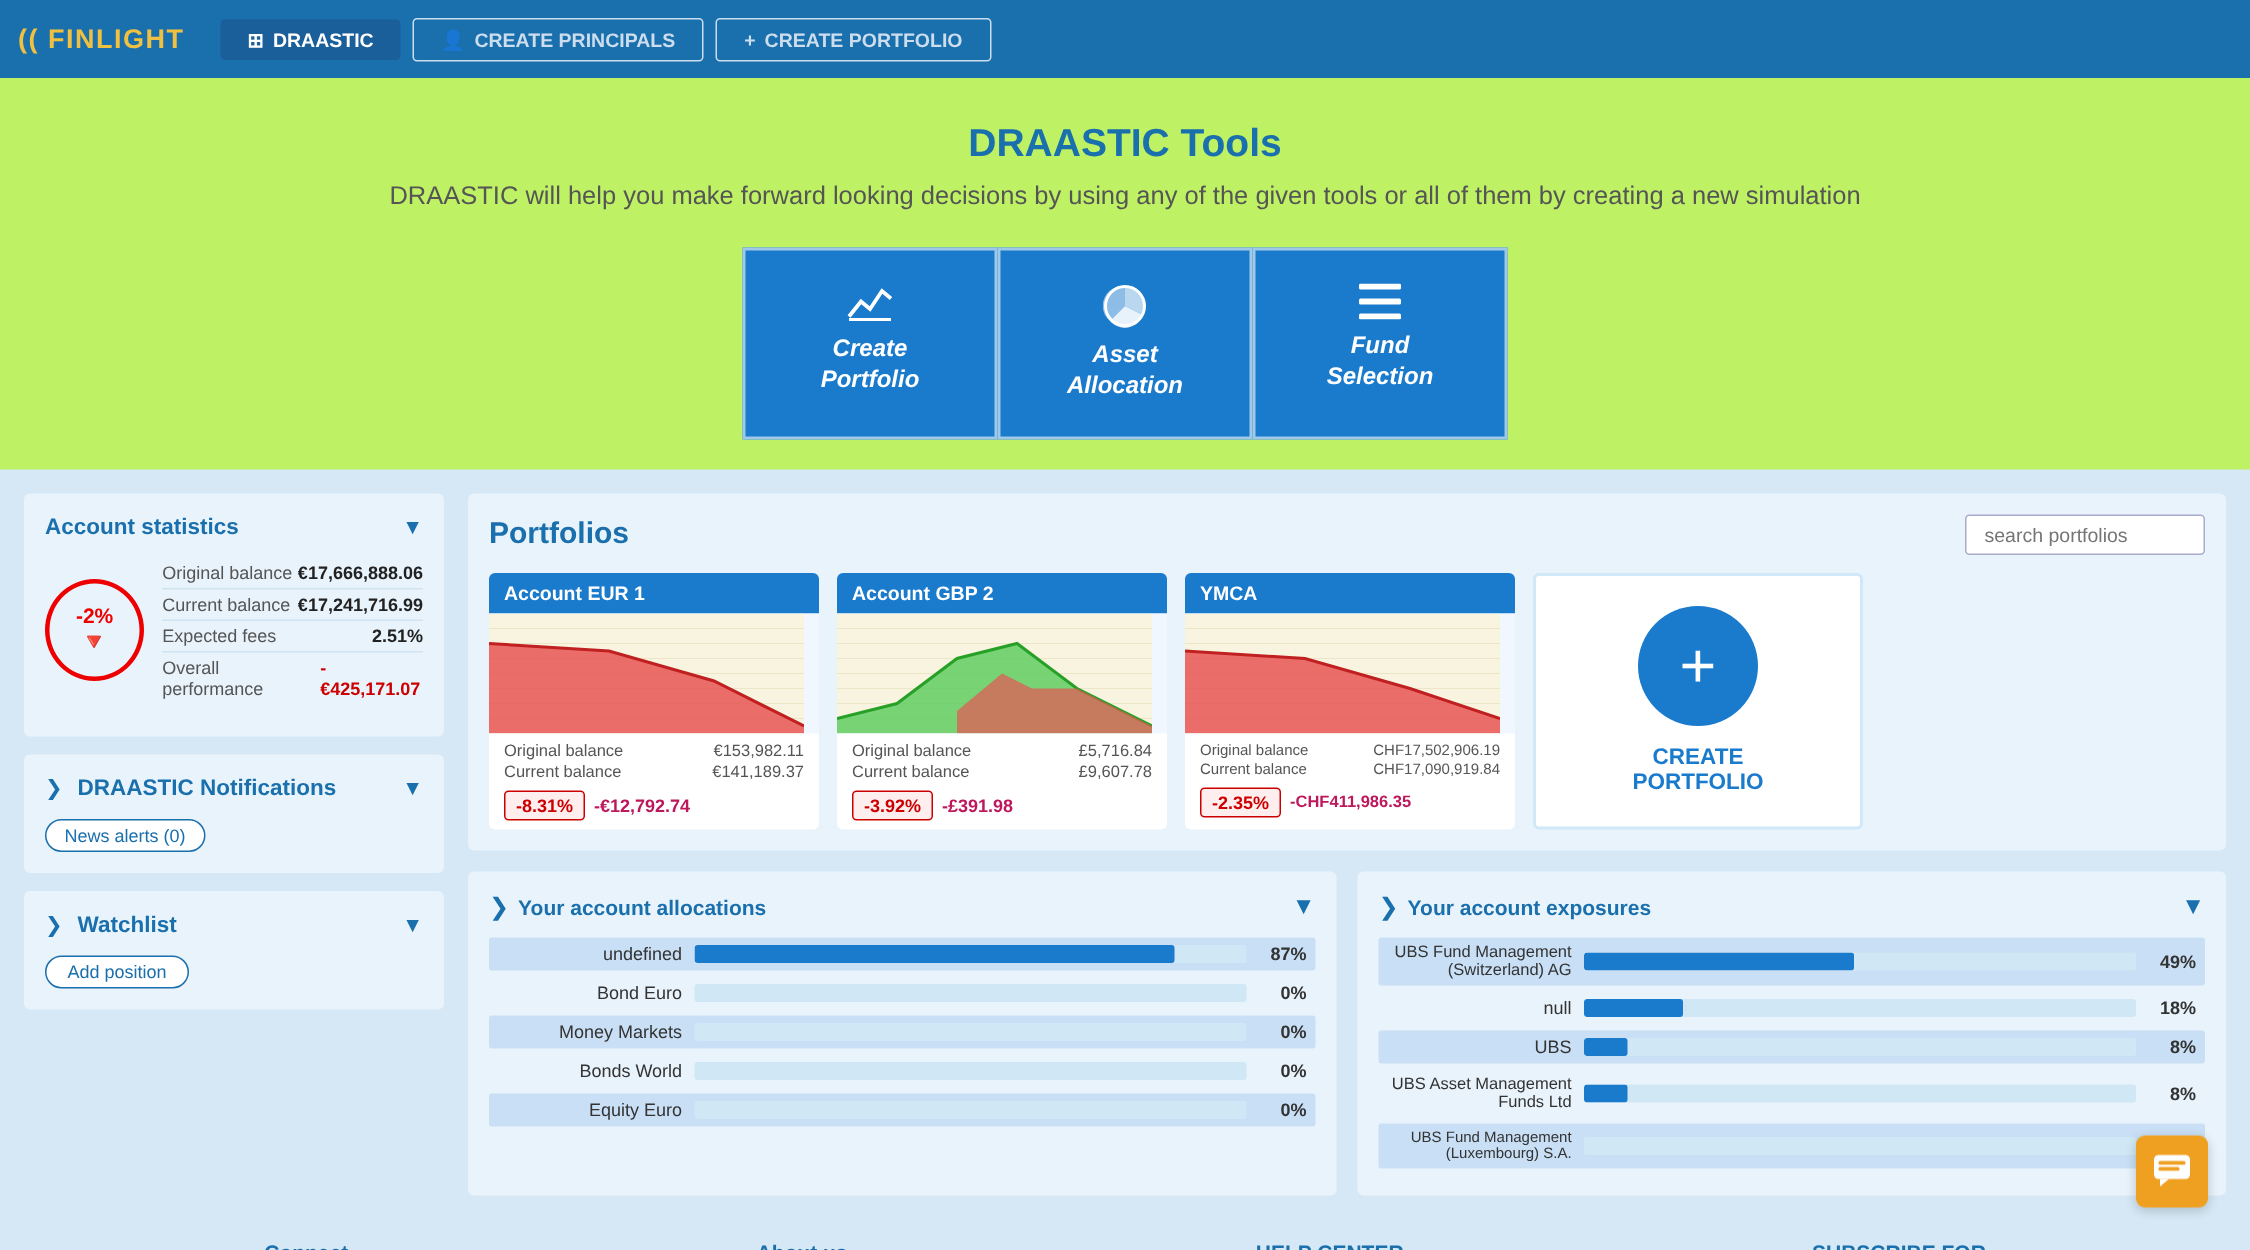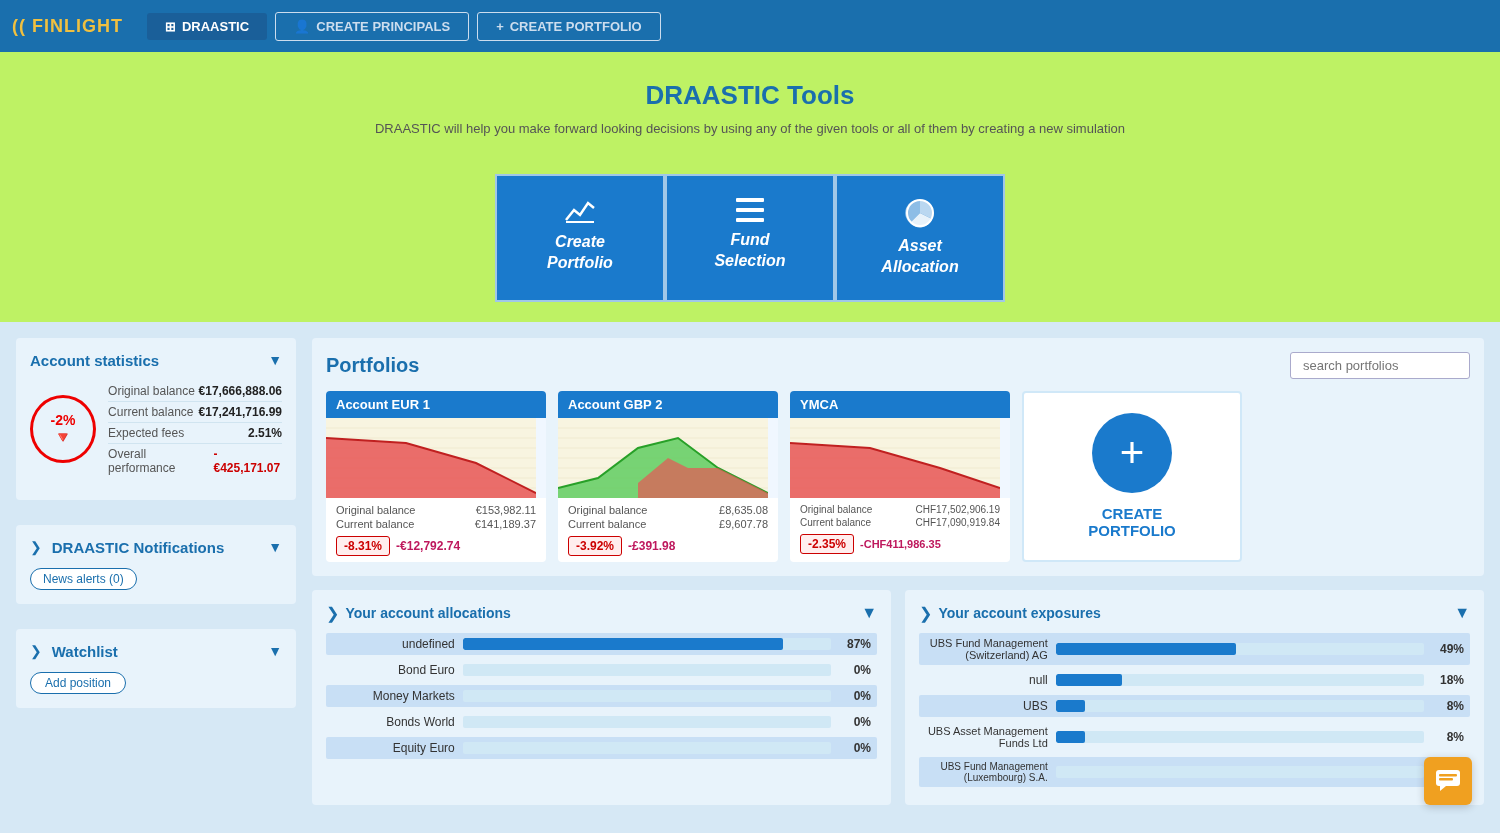--- a/index.html
+++ b/index.html
@@ -33,21 +33,21 @@
     .nav-btn.active { background: #1a5f99; color: #fff; }
     .nav-btn.inactive { background: transparent; border: 1.5px solid #cde; color: #cde; }
 
     
     .hero {
       background: #bef264;
       text-align: center;
       padding: 28px 20px 20px;
     }
     .hero-title { color: #1a6fad; font-size: 26px; font-weight: bold; margin-bottom: 10px; }
-    .hero-sub { color: #555; font-size: 13px; margin-bottom: 38px; }
+    .hero-sub { color: #555; font-size: 17px; margin-bottom: 24px; }
 
     
     .tool-buttons {
       display: flex;
       justify-content: center;
       gap: 0;
     }
     .tool-btn {
       background: #1a7acc;
       color: white;
@@ -73,21 +73,21 @@
       gap: 16px;
       padding: 16px 16px 0;
     }
 
     
     .left-panel {
       width: 280px;
       flex-shrink: 0;
       display: flex;
       flex-direction: column;
-      gap: 25px;
+      gap: 12px;
     }
 
     .panel-card {
       background: #e8f3fb;
       border-radius: 4px;
       padding: 14px;
     }
     .panel-header {
       display: flex;
       align-items: center;
@@ -151,21 +151,21 @@
     .portfolios-header { display: flex; align-items: center; justify-content: space-between; margin-bottom: 12px; }
     .portfolios-title { color: #1a6fad; font-size: 20px; font-weight: bold; }
     .search-portfolios {
       border: 1.5px solid #aac;
       border-radius: 3px;
       padding: 5px 12px;
       font-size: 13px;
       color: #14532d;
       background: white;
       cursor: text;
-      width: 180px;
+      width: 160px;
     }
 
     .portfolio-cards { display: flex; gap: 12px; }
     .portfolio-card {
       background: white;
       border-radius: 4px;
       overflow: hidden;
       flex: 1;
       max-width: 220px;
     }
@@ -300,38 +300,38 @@
       <span class="tool-icon">
         <svg width="32" height="26" viewBox="0 0 32 26" fill="none">
           <polyline points="2,22 10,12 16,17 24,5 30,10" stroke="white" stroke-width="2.5" fill="none"></polyline>
           <line x1="2" y1="24" x2="30" y2="24" stroke="white" stroke-width="2"></line>
         </svg>
       </span>
       <span><i>Create<br>Portfolio</i></span>
     </button>
     <button class="tool-btn">
       <span class="tool-icon">
-        <svg width="28" height="24" viewBox="0 0 28 24" fill="white">
-          <rect x="0" y="0" width="28" height="4" rx="1"></rect>
-          <rect x="0" y="10" width="28" height="4" rx="1"></rect>
-          <rect x="0" y="20" width="28" height="4" rx="1"></rect>
-        </svg>
-      </span>
-      <span><i>Fund<br>Selection</i></span>
-    </button>
-    <button class="tool-btn">
-      <span class="tool-icon">
         <svg width="30" height="30" viewBox="0 0 30 30">
           <circle cx="15" cy="15" r="13" fill="none" stroke="white" stroke-width="2"></circle>
           <path d="M15,15 L15,2 A13,13 0 0,1 27,21 Z" fill="white" opacity="0.7"></path>
           <path d="M15,15 L27,21 A13,13 0 0,1 5,25 Z" fill="white" opacity="0.9"></path>
           <path d="M15,15 L5,25 A13,13 0 0,1 15,2 Z" fill="white" opacity="0.5"></path>
         </svg>
       </span>
       <span><i>Asset<br>Allocation</i></span>
+    </button>
+    <button class="tool-btn">
+      <span class="tool-icon">
+        <svg width="28" height="24" viewBox="0 0 28 24" fill="white">
+          <rect x="0" y="0" width="28" height="4" rx="1"></rect>
+          <rect x="0" y="10" width="28" height="4" rx="1"></rect>
+          <rect x="0" y="20" width="28" height="4" rx="1"></rect>
+        </svg>
+      </span>
+      <span><i>Fund<br>Selection</i></span>
     </button>
   </div>
 </section>
 
 <div class="main-content">
 
   <aside class="left-panel">
 
     <div class="panel-card">
       <div class="panel-header">
@@ -448,21 +448,21 @@
 
               <polygon points="0,70 40,60 80,30 120,20 160,50 210,75 210,80 0,80" fill="#60cc60" opacity="0.85"></polygon>
               <polyline points="0,70 40,60 80,30 120,20 160,50 210,75" stroke="#28a028" stroke-width="2" fill="none"></polyline>
 
               <polygon points="110,40 130,50 160,50 200,70 210,75 210,80 80,80 80,65" fill="#e85555" opacity="0.7"></polygon>
             </svg>
           </div>
           <div class="portfolio-footer">
             <div class="portfolio-stat">
                 <span>Original balance</span>
-                <span>£8,635.08</span>
+                <span>£5,716.84</span>
               </div>
             <div class="portfolio-stat">
                 <span>Current balance</span>
                 <span>£9,607.78</span>
               </div>
             <div class="portfolio-perf">
               <span class="perf-badge">-3.92%</span>
               <span class="perf-value">-£391.98</span>
             </div>
           </div>

